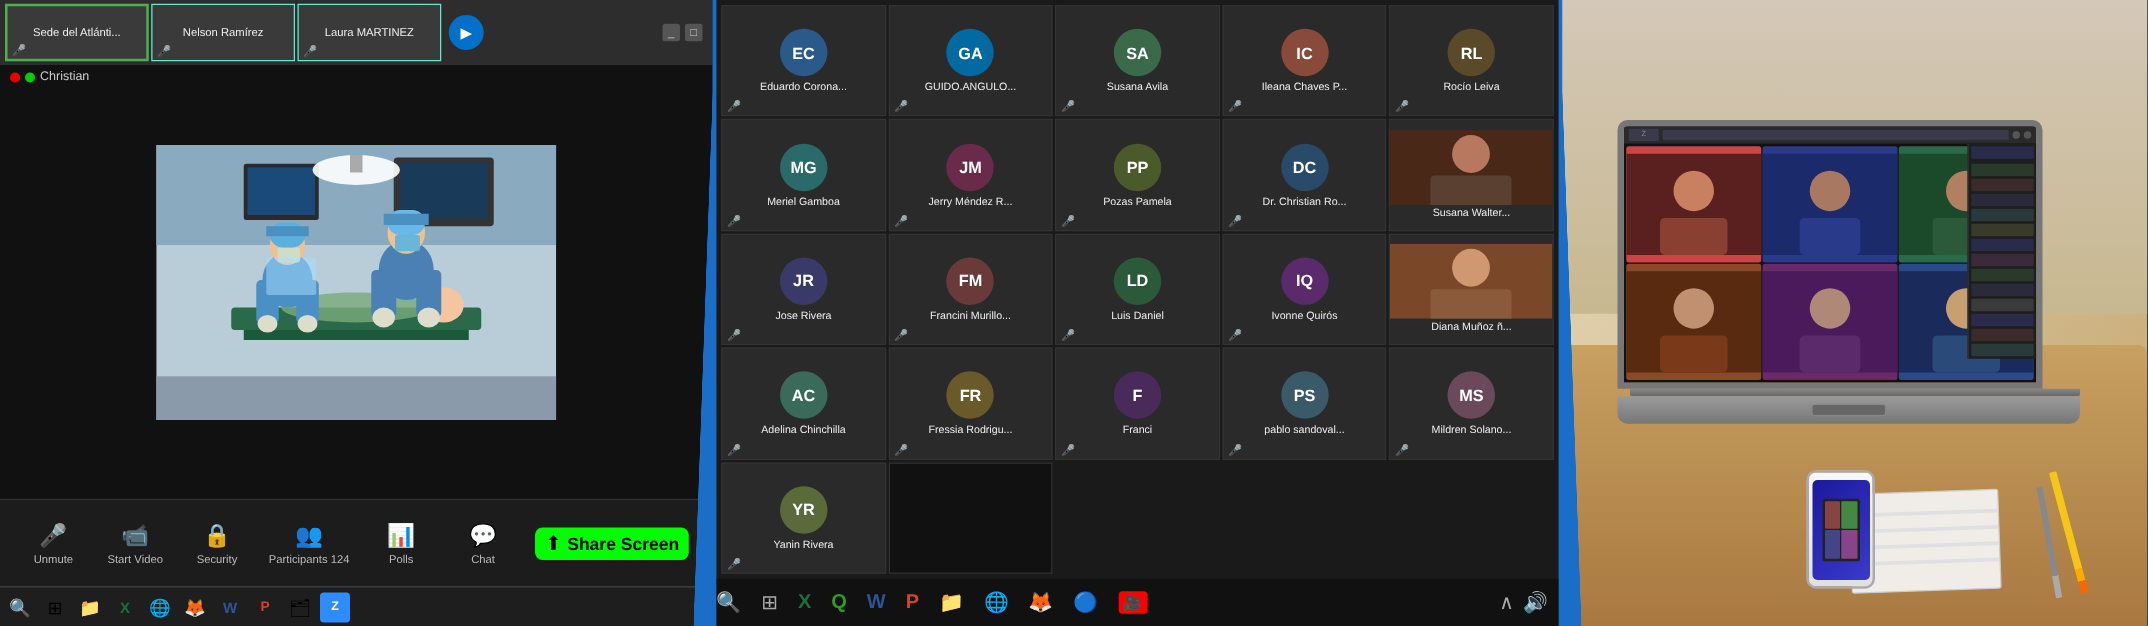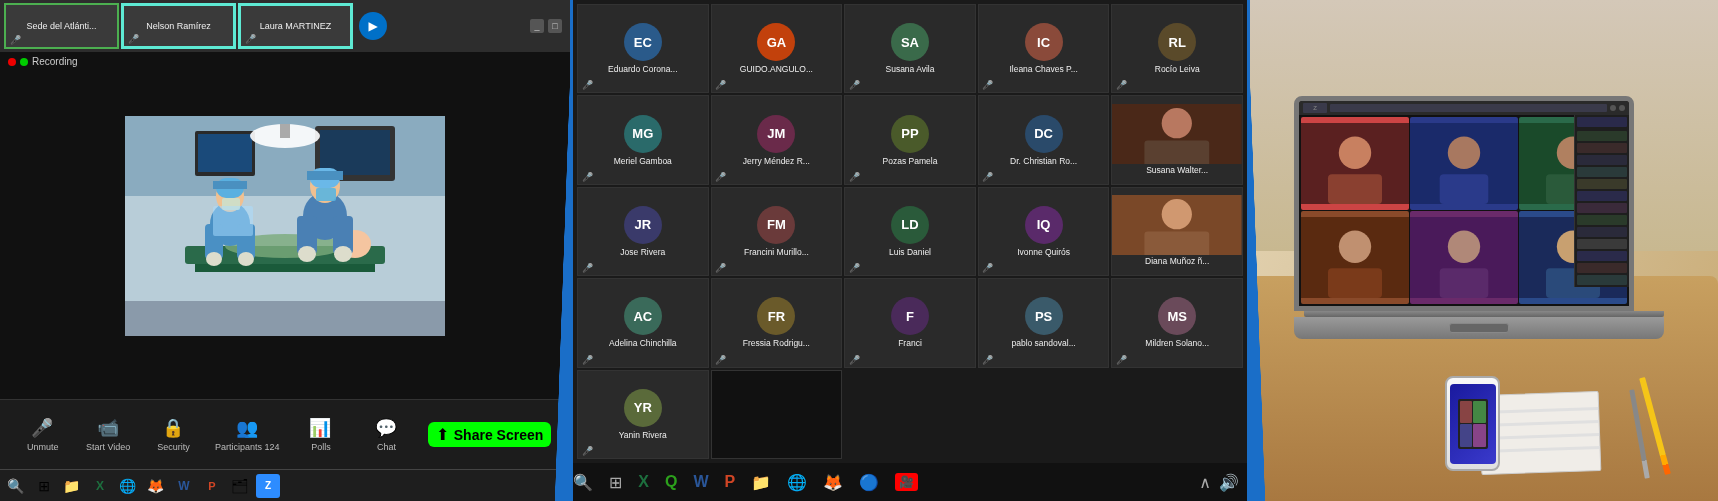--- a/index.html
+++ b/index.html
@@ -34,21 +34,21 @@
       padding: 0 4px;
       gap: 2px;
     }
 
     .participant-thumb {
       display: flex;
       flex-direction: column;
       align-items: center;
       justify-content: center;
       background: #3a3a3a;
-      border: 3px solid #5eead4;
+      border: 1px solid #5eead4;
       width: 115px;
       height: 46px;
       font-size: 10px;
       color: #ccc;
       position: relative;
       cursor: pointer;
       overflow: hidden;
     }
     .participant-thumb.active-speaker {
       border: 2px solid #4caf50;
@@ -379,21 +379,21 @@
 
     <div style="margin-left:auto;display:flex;gap:4px;margin-right:4px;">
       <div style="width:14px;height:14px;background:#555;border-radius:2px;cursor:pointer;font-size:9px;display:flex;align-items:center;justify-content:center;color:#ccc;">_</div>
       <div style="width:14px;height:14px;background:#555;border-radius:2px;cursor:pointer;font-size:9px;display:flex;align-items:center;justify-content:center;color:#ccc;">□</div>
     </div>
   </div>
 
   <div class="recording-badge">
     <span class="rec-dot"></span>
     <span class="rec-dot-green"></span>
-    <span>Recording</span>
+    <span>Christian</span>
   </div>
 
   <div class="main-video">
     <div class="svg-scene">
       <svg width="320" height="220" viewBox="0 0 320 220">
 
         <rect width="320" height="220" fill="#b8cdd8"></rect>
 
         <rect x="0" y="0" width="320" height="80" fill="#8aabbf"></rect>
         <rect x="190" y="10" width="80" height="55" fill="#333" rx="3"></rect>
@@ -495,21 +495,21 @@
 
 <div id="middle-panel">
   <div class="participant-grid" id="participant-grid">
 
       <div class="grid-cell">
       <div class="avatar-circle" style="background:#2a5a8a;">EC</div>
       <span class="participant-name">Eduardo  Corona...</span>
       <span class="mute-icon" style="color:#f55;font-size:9px;position:absolute;bottom:2px;left:4px;">🎤</span>
     </div>
       <div class="grid-cell">
-      <div class="avatar-circle" style="background:#c2410c;">GA</div>
+      <div class="avatar-circle" style="background:#0369a1;">GA</div>
       <span class="participant-name">GUIDO.ANGULO...</span>
       <span class="mute-icon" style="color:#f55;font-size:9px;position:absolute;bottom:2px;left:4px;">🎤</span>
     </div>
       <div class="grid-cell">
       <div class="avatar-circle" style="background:#3a6a4a;">SA</div>
       <span class="participant-name">Susana Avila</span>
       <span class="mute-icon" style="color:#f55;font-size:9px;position:absolute;bottom:2px;left:4px;">🎤</span>
     </div>
       <div class="grid-cell">
       <div class="avatar-circle" style="background:#8a4a3a;">IC</div>

